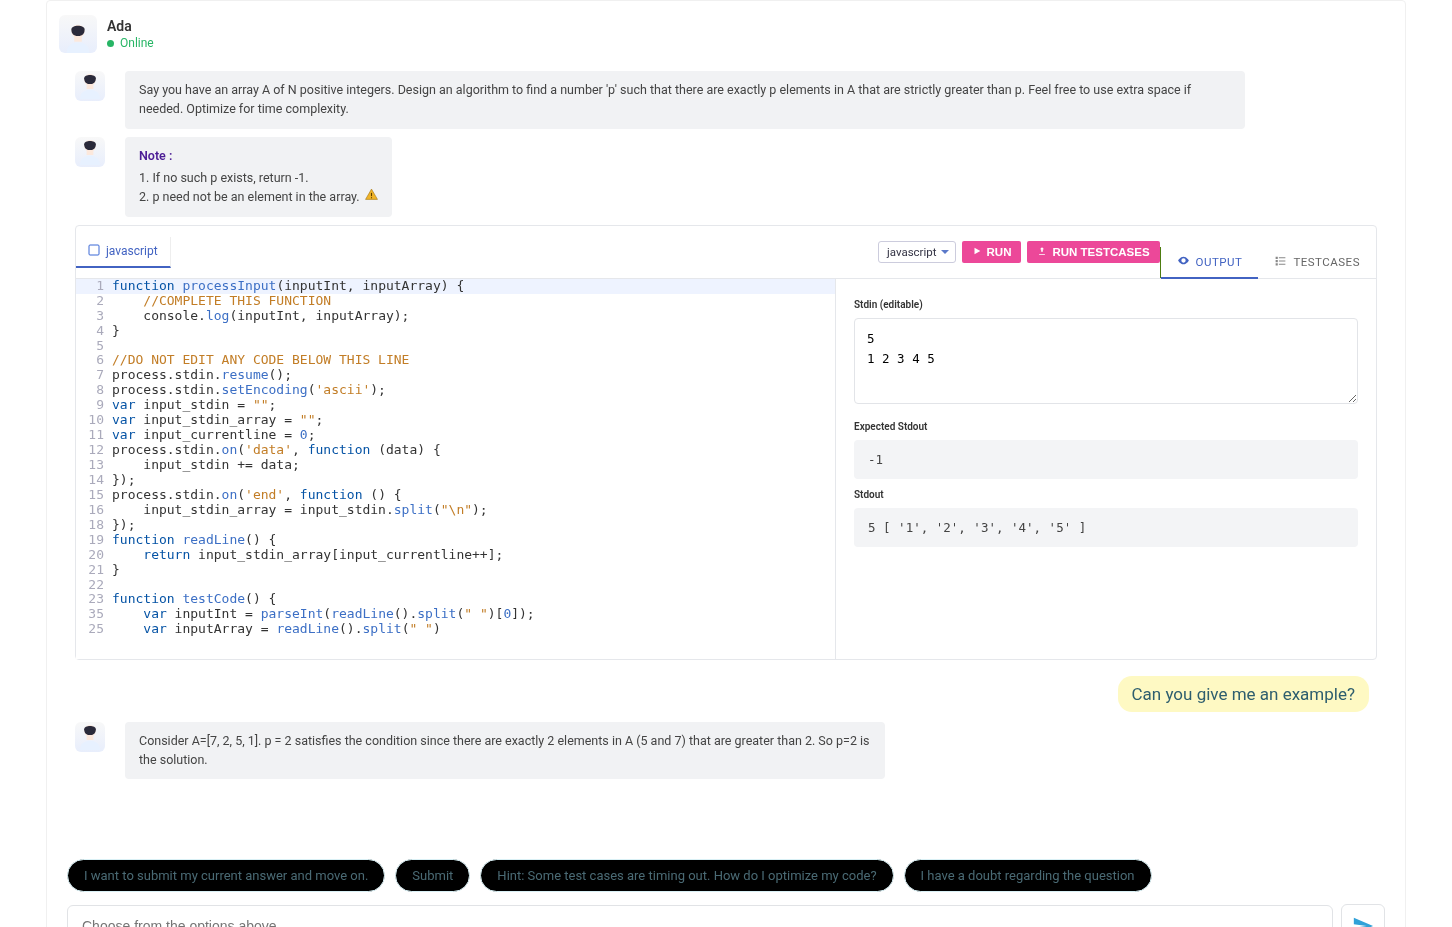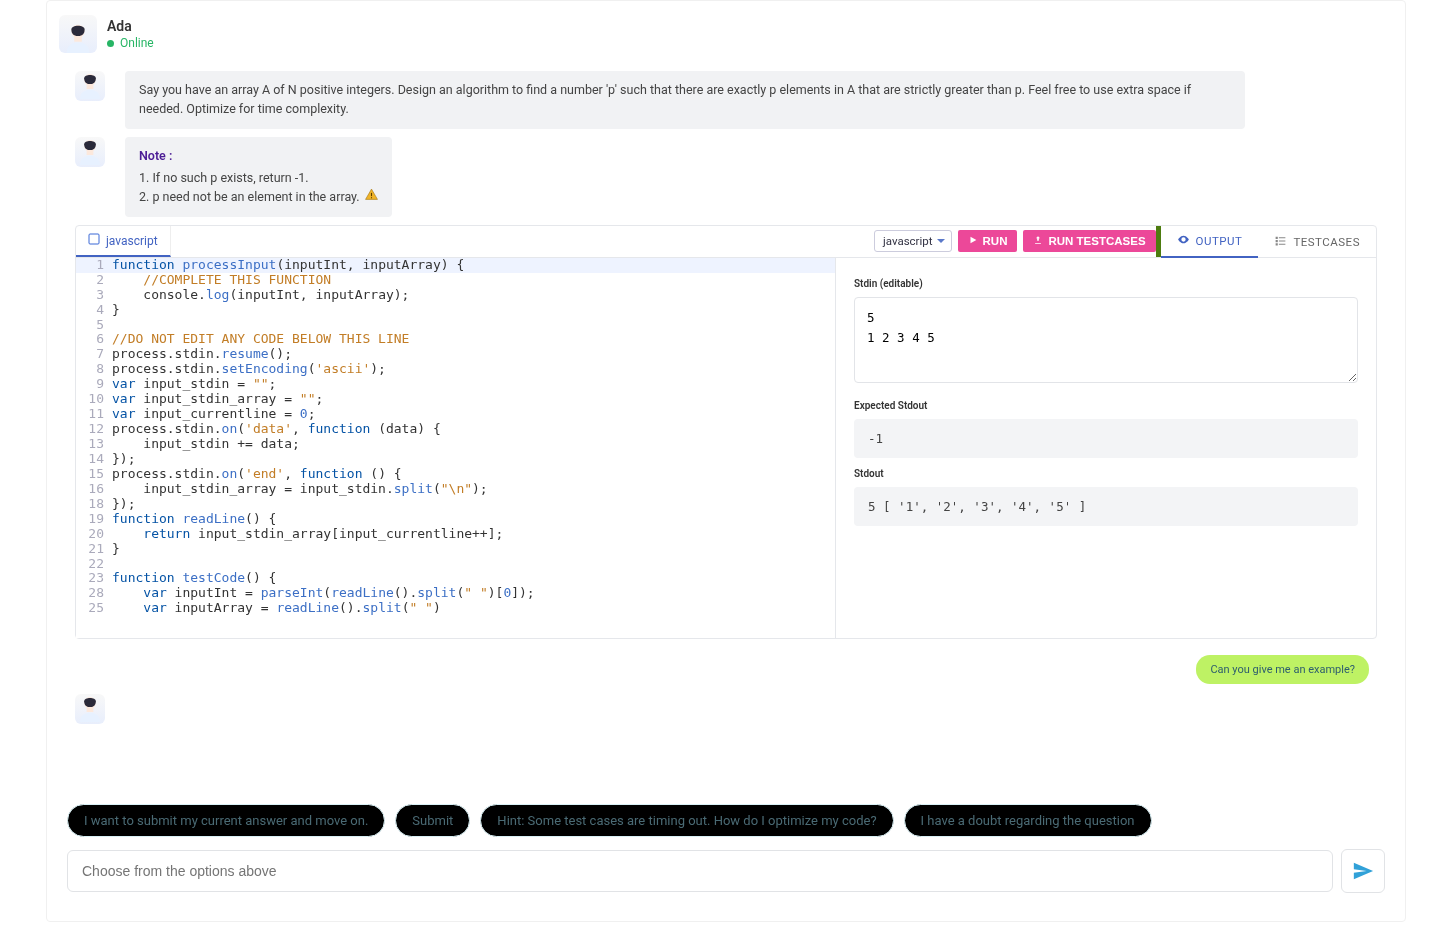--- a/index.html
+++ b/index.html
@@ -16,36 +16,36 @@
 
 
 .msg-row { display: flex; align-items: flex-start; gap: 10px; margin: 8px 0 6px 16px; }
 .msg-row .avatar { width: 30px; height: 30px; flex-shrink: 0; }
 .bubble { background: #f1f2f4; border-radius: 4px; padding: 10px 14px; font-size: 12.5px; color: #444; line-height: 1.5; max-width: 1120px; }
 .bubble.narrow { max-width: 300px; }
 .note-title { font-weight: 600; color: #4c1d95; margin-bottom: 4px; }
 .warn-icon { display:inline-block; margin-left: 2px; }
 
 .msg-right { display:flex; justify-content:flex-end; margin: 16px 24px 10px 0; }
-.bubble-user { background: #bef264; border-radius: 14px; padding: 8px 14px; font-size: 11px; color: #2e5e6e; text-align: right; }
+.bubble-user { background: #fef9c3; border-radius: 14px; padding: 8px 14px; font-size: 17px; color: #2e5e6e; text-align: right; }
 
 
 .ide { border: 1px solid #e5e7eb; border-radius: 4px; margin: 8px 16px 12px; }
 .ide-top { display: flex; align-items: stretch; border-bottom: 1px solid #e5e7eb; }
 .ide-left-tabs { display:flex; flex:1; align-items:center; }
 .lang-tab { display:flex; align-items:center; gap:6px; padding: 7px 12px; font-size: 12px; color: #556; border-right: 1px solid #eee; }
 .lang-tab .js-icon { color: #3b68d6; }
 .lang-tab.active { color: #4263c2; border-bottom: 2px solid #4263c2; margin-bottom:-1px; }
 .ide-controls { display:flex; align-items:center; gap:6px; padding:4px 0; }
 .lang-select { border:1px solid #ccd; background:#fff; color:#334; font-size:11.5px; padding:3px 18px 3px 8px; border-radius:3px; position:relative; }
 .lang-select::after { content:""; position:absolute; right:6px; top:50%; width:0;height:0;border-left:4px solid transparent;border-right:4px solid transparent;border-top:4px solid #5b79c9; transform:translateY(-50%); }
 .btn { display:flex; align-items:center; gap:5px; background:#ec4899; color:#fff; border:none; padding:5px 10px; font-size:11.5px; font-weight:600; border-radius:2px; cursor:pointer; }
 .btn .ic { display:inline-block; }
 
-.ide-right-tabs { display:flex; align-items:flex-end; border-left:5px solid #4d7c0f; }
+.ide-right-tabs { display:flex; align-items:flex-start; border-left:1px solid #4d7c0f;margin-top:21px; }
 .out-tab { display:flex; align-items:center; gap:6px; padding:7px 16px; font-size:11.5px; color:#666; letter-spacing:0.5px; cursor:pointer; }
 .out-tab.active { color:#4263c2; border-bottom:2px solid #4263c2; margin-bottom:-1px; }
 .out-tab .ic { color:#888; }
 .out-tab.active .ic { color:#4263c2; }
 
 .ide-body { display:flex; min-height: 380px; }
 .code-pane { flex:1; border-right:1px solid #e5e7eb; font-family:"SFMono-Regular", Menlo, Consolas, monospace; font-size:13px; line-height:1.15; background:#fff; }
 .code-line { display:flex; }
 .code-line.hl { background:#eef3ff; }
 .gutter { width:36px; text-align:right; color:#aab; padding-right:8px; user-select:none; flex-shrink:0; }
@@ -270,21 +270,21 @@
           </div>
           <div class="code-line">
             <div class="gutter">22</div>
             <div class="code"></div>
           </div>
           <div class="code-line">
             <div class="gutter">23</div>
             <div class="code"><span class="kw">function</span> <span class="fn">testCode</span>() {</div>
           </div>
           <div class="code-line">
-            <div class="gutter">28</div>
+            <div class="gutter">35</div>
             <div class="code">    <span class="kw">var</span> inputInt = <span class="fn">parseInt</span>(<span class="fn">readLine</span>().<span class="fn">split</span>(<span class="str">" "</span>)[<span class="num">0</span>]);</div>
           </div>
           <div class="code-line">
             <div class="gutter">25</div>
             <div class="code">    <span class="kw">var</span> inputArray = <span class="fn">readLine</span>().<span class="fn">split</span>(<span class="str">" "</span>)</div>
           </div>
         </div>
       <div class="output-pane">
         <div class="section-label">Stdin (editable)</div>
         <textarea class="stdin-box" id="stdin-box" style="">5
@@ -303,20 +303,21 @@
 
   <div class="msg-row">
     <div class="avatar">
       <svg viewBox="0 0 36 36">
           <circle cx="18" cy="13" r="7" fill="#fce8dc"></circle>
           <path d="M11 11c0-5 14-5 14 0 0 4-2 7-7 7s-7-3-7-7z" fill="#2a2a3a"></path>
           <path d="M6 36c0-8 6-11 12-11s12 3 12 11z" fill="#e7f1ff"></path>
           <rect x="14" y="18" width="8" height="6" fill="#fce8dc"></rect>
         </svg>
     </div>
+    <div class="bubble" style="max-width:760px">Consider A=[7, 2, 5, 1]. p = 2 satisfies the condition since there are exactly 2 elements in A (5 and 7) that are greater than 2. So p=2 is the solution.</div>
   </div>
 
   <div class="chips">
     <div class="chip">I want to submit my current answer and move on.</div>
     <div class="chip">Submit</div>
     <div class="chip">Hint: Some test cases are timing out. How do I optimize my code?</div>
     <div class="chip">I have a doubt regarding the question</div>
   </div>
 
   <div class="input-row">

